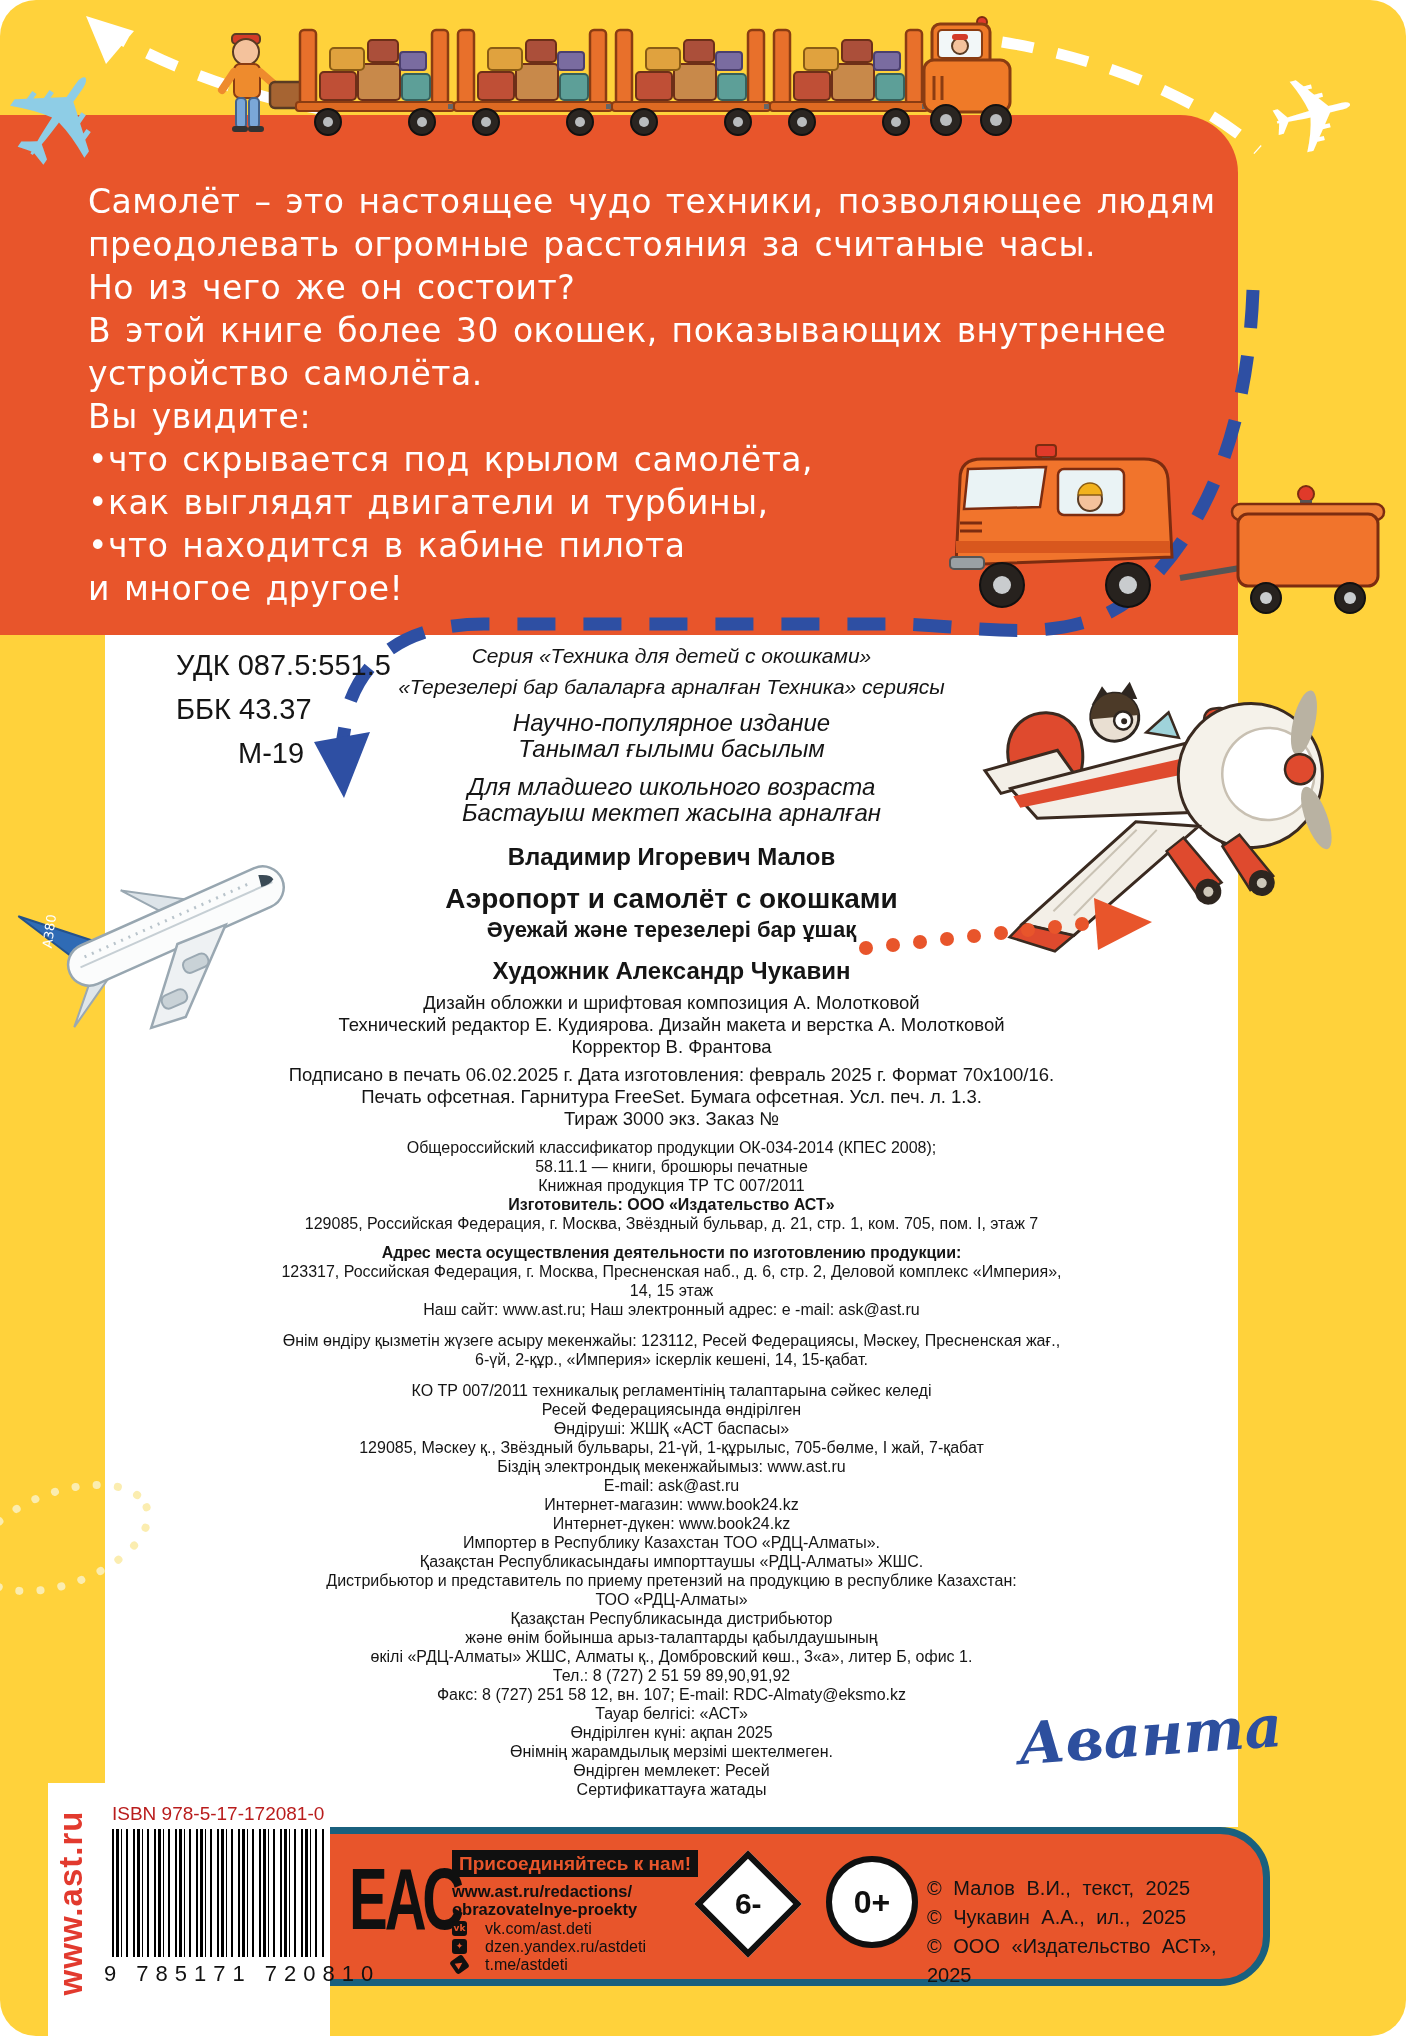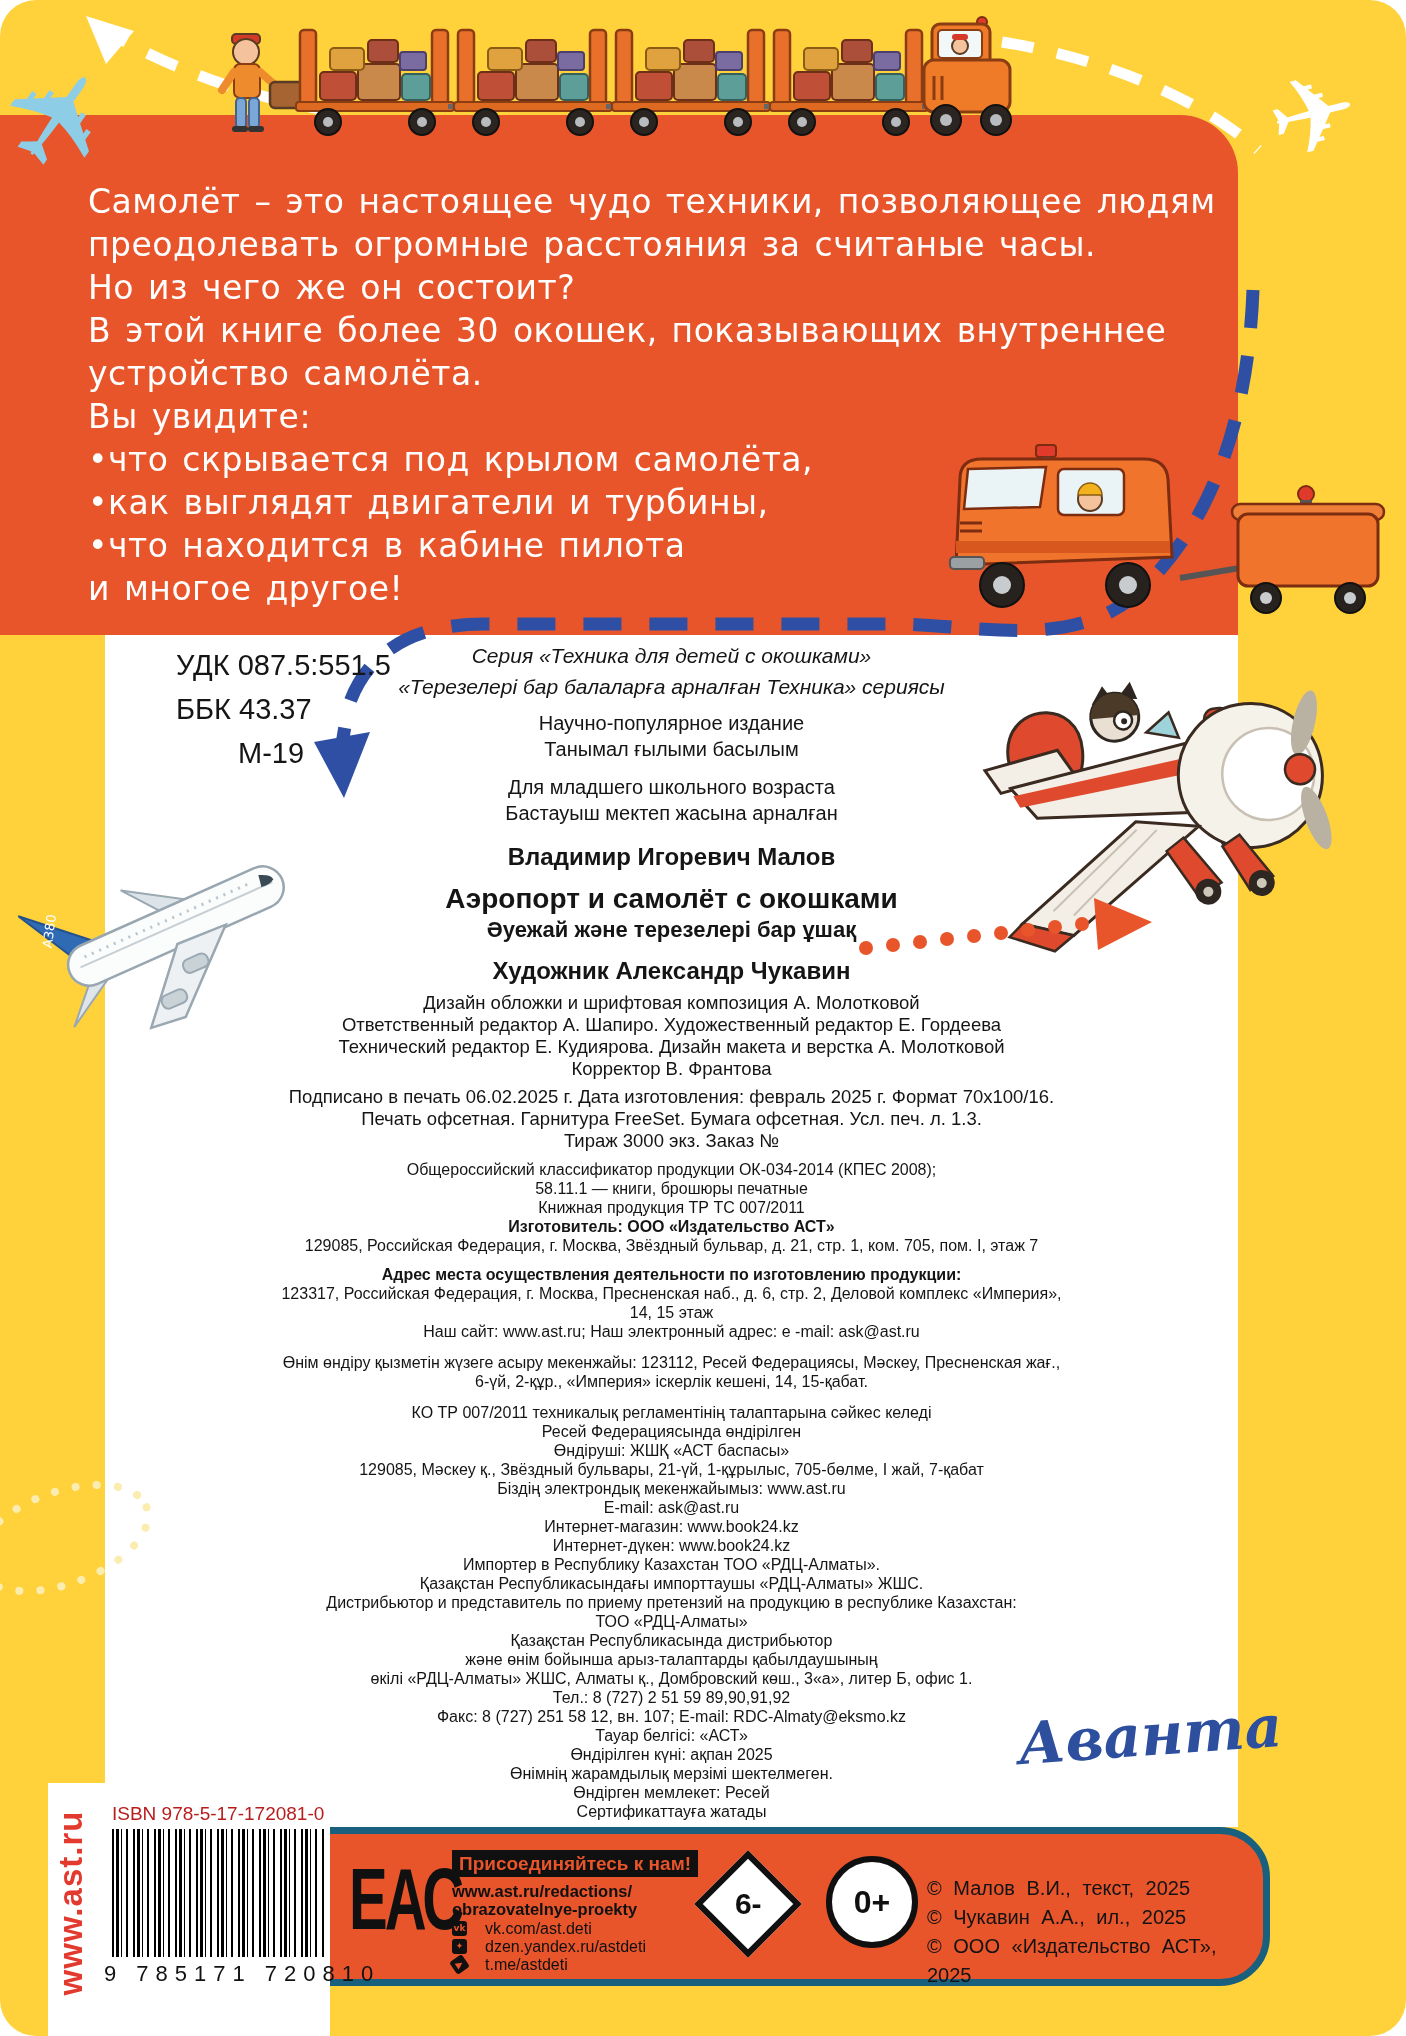--- a/index.html
+++ b/index.html
@@ -11,21 +11,21 @@
   
   .blurb{position:absolute;left:88px;top:180px;width:1075px;z-index:6;}
   .bl{font-family:"DejaVu Sans",sans-serif;color:#ffffff;font-size:33px;line-height:43px;letter-spacing:.5px;word-spacing:3px;white-space:nowrap;}
   
   .meta{position:absolute;left:176px;top:643px;z-index:6;font-size:29px;line-height:44px;}
   .meta .m3{padding-left:62px;}
   
   .imprint{position:absolute;left:105px;top:640px;width:1133px;text-align:center;z-index:6;}
   .ln{white-space:nowrap;}
   .li{font-style:italic;font-size:21px;line-height:31px;}
-  .li2{font-size:20px;line-height:26px;}
+  .li2{font-style:italic;font-size:24px;line-height:26px;}
   .name{font-weight:700;font-size:24px;line-height:30px;}
   .t1{font-weight:700;font-size:28px;line-height:34px;}
   .t2{font-weight:700;font-size:22px;line-height:28px;}
   .ed{font-size:18.5px;line-height:22px;}
   .s{font-size:16px;line-height:19px;}
   .sb{font-size:16px;line-height:19px;font-weight:700;}
   .m6{margin-top:6px;}.m8{margin-top:8px;}.m10{margin-top:10px;}.m12{margin-top:12px;}.m16{margin-top:16px;}
   
   .avanta{position:absolute;left:1018px;top:1702px;width:240px;z-index:6;font-family:"DejaVu Serif",serif;
           font-style:italic;font-weight:700;font-size:58px;color:#2d4f9e;transform:rotate(-4deg);}
@@ -251,21 +251,20 @@
       <div class="ln li">«Терезелері бар балаларға арналған Техника» сериясы</div>
       <div class="ln li2 m8">Научно-популярное издание</div>
       <div class="ln li2">Танымал ғылыми басылым</div>
       <div class="ln li2 m12">Для младшего школьного возраста</div>
       <div class="ln li2">Бастауыш мектеп жасына арналған</div>
       <div class="ln name m16">Владимир Игоревич Малов</div>
       <div class="ln t1 m10">Аэропорт и самолёт с окошками</div>
       <div class="ln t2">Әуежай және терезелері бар ұшақ</div>
       <div class="ln name m12">Художник Александр Чукавин</div>
       <div class="ln ed m6">Дизайн обложки и шрифтовая композиция А. Молотковой</div>
-      <div class="ln ed">Ответственный редактор А. Шапиро. Художественный редактор Е. Гордеева</div>
       <div class="ln ed">Технический редактор Е. Кудиярова. Дизайн макета и верстка А. Молотковой</div>
       <div class="ln ed">Корректор В. Франтова</div>
       <div class="ln ed m6">Подписано в печать 06.02.2025 г. Дата изготовления: февраль 2025 г. Формат 70х100/16.</div>
       <div class="ln ed">Печать офсетная. Гарнитура FreeSet. Бумага офсетная. Усл. печ. л. 1.3.</div>
       <div class="ln ed">Тираж 3000 экз. Заказ №</div>
       <div class="ln s m8">Общероссийский классификатор продукции ОК-034-2014 (КПЕС 2008);</div>
       <div class="ln s">58.11.1 — книги, брошюры печатные</div>
       <div class="ln s">Книжная продукция ТР ТС 007/2011</div>
       <div class="ln sb">Изготовитель: ООО «Издательство АСТ»</div>
       <div class="ln s">129085, Российская Федерация, г. Москва, Звёздный бульвар, д. 21, стр. 1, ком. 705, пом. I, этаж 7</div>

